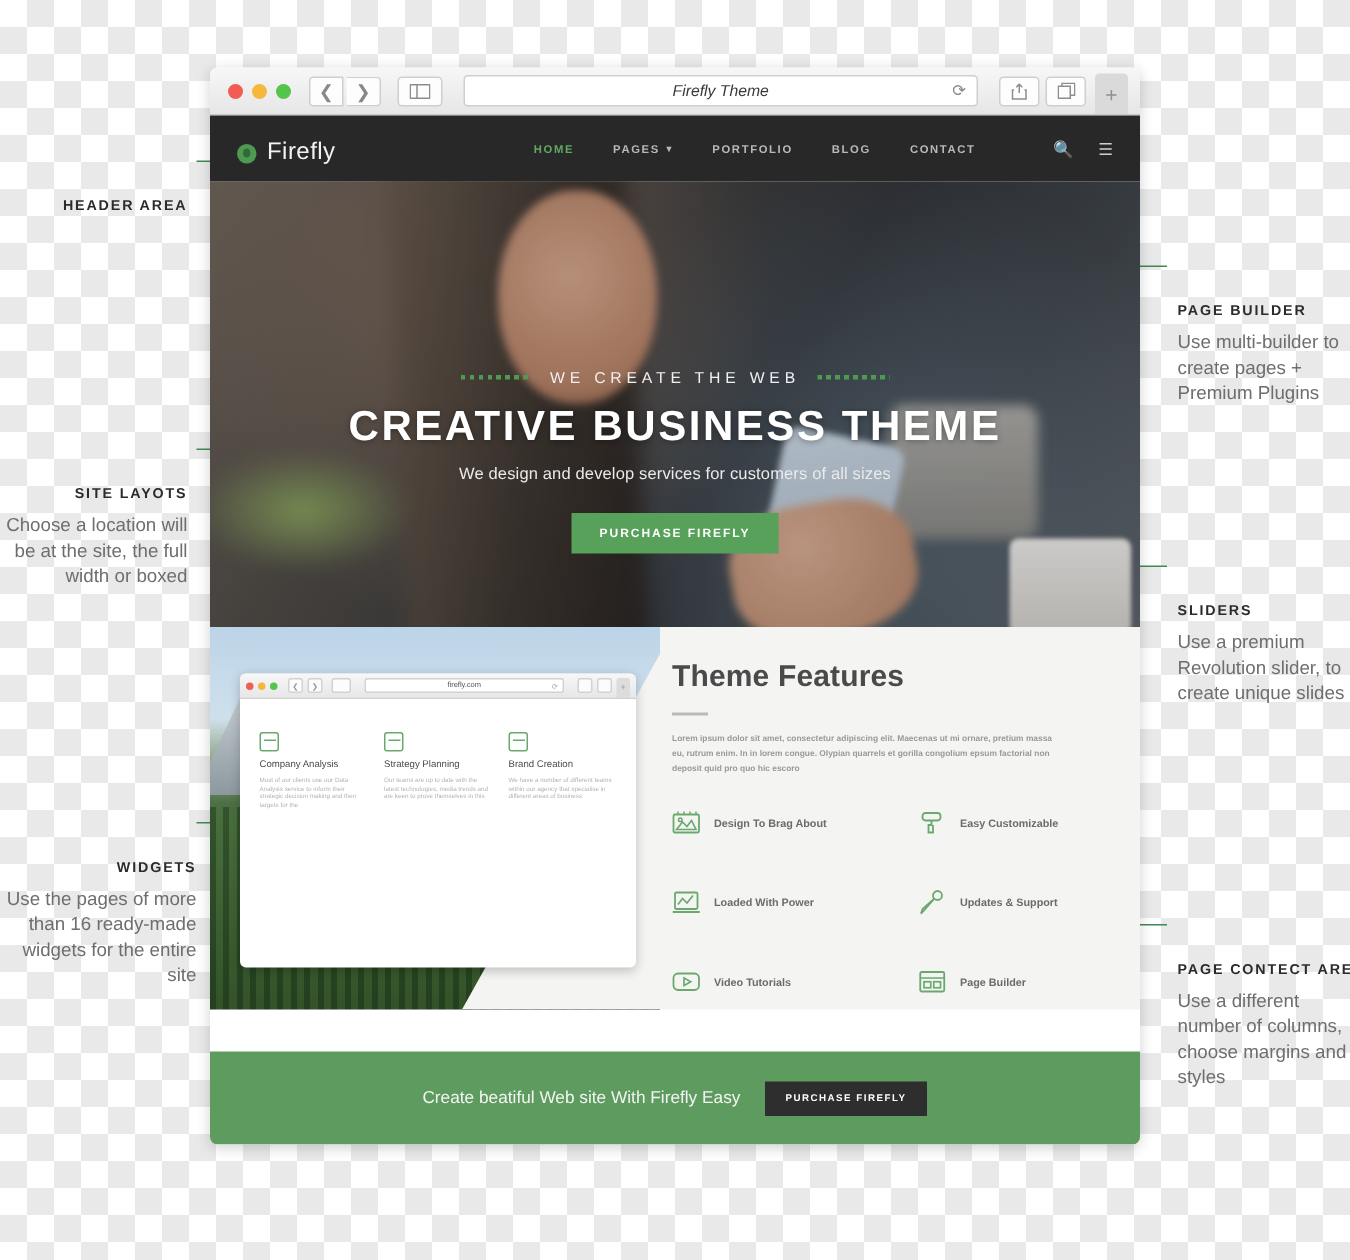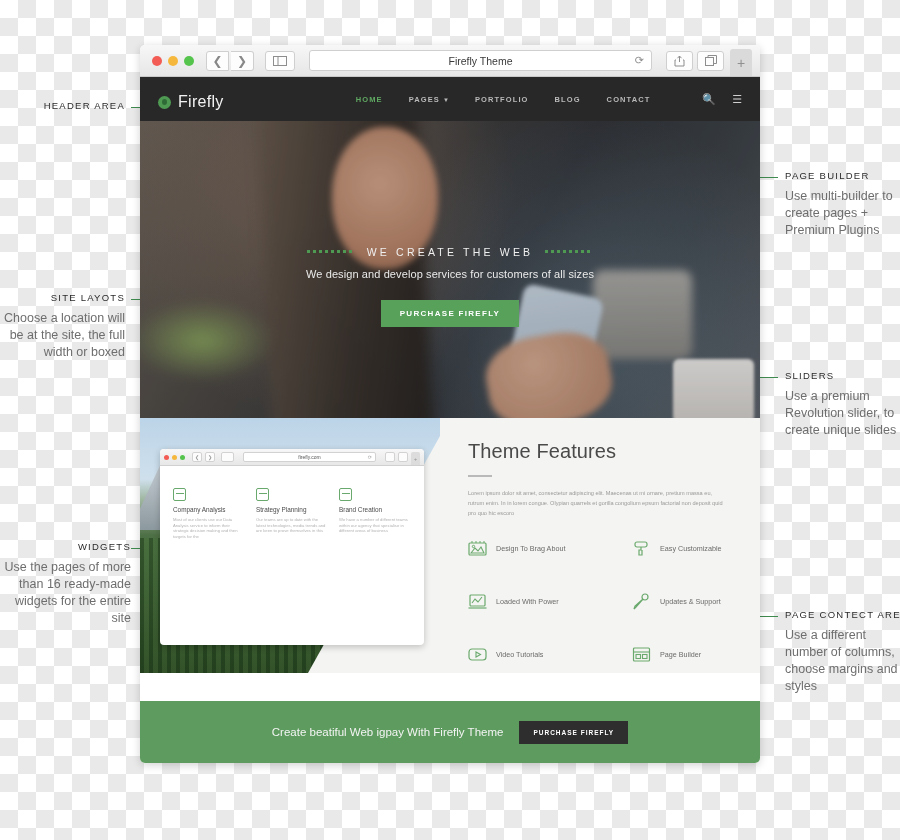--- a/index.html
+++ b/index.html
@@ -10,22 +10,22 @@
     background-image:
       linear-gradient(45deg,#e9e9e9 25%,transparent 25%,transparent 75%,#e9e9e9 75%),
       linear-gradient(45deg,#e9e9e9 25%,transparent 25%,transparent 75%,#e9e9e9 75%);
     background-size:36px 36px;
     background-position:0 0,18px 18px;
   }
 
   
   .anno{position:absolute;font-family:"Liberation Sans",sans-serif;}
   .anno .ttl{
-    font-size:9.5px;font-weight:normal;letter-spacing:1.25px;color:#2b2b2b;
-    text-transform:uppercase;margin-bottom:7px;white-space:nowrap;
+    font-size:9.5px;font-weight:bold;letter-spacing:1.25px;color:#2b2b2b;
+    text-transform:uppercase;margin-bottom:7px;white-space:nowrap;margin-top:32px;
   }
   .anno .body{font-size:12.5px;line-height:17px;color:#6e6e6e;}
   .anno.right .ttl,.anno.right .body{text-align:left;}
   .anno.left .ttl,.anno.left .body{text-align:right;}
 
   
   .lead{position:absolute;height:1px;background:#3f8a4e;}
   .dot{position:absolute;width:7px;height:7px;border-radius:50%;
        border:1.6px solid #3f8a4e;background:#ffffff;box-sizing:border-box;}
   .lead-diag{position:absolute;background:#3f8a4e;height:1px;transform-origin:0 50%;}
@@ -55,21 +55,21 @@
   .sidebtn{
     width:30px;height:20px;margin-left:11px;background:#fdfdfd;
     border:1px solid #cfcfcf;border-radius:3px;display:flex;
     align-items:center;justify-content:center;box-sizing:border-box;
   }
   .urlbar{
     flex:1;margin:0 14px;height:21px;background:#fff;border:1px solid #cfcfcf;
     border-radius:3px;display:flex;align-items:center;justify-content:center;
     position:relative;box-sizing:border-box;
   }
-  .urlbar .t{font-size:10.5px;color:#3a3a3a;}
+  .urlbar .t{font-size:10.5px;color:#3a3a3a;font-style:italic;}
   .urlbar .reload{position:absolute;right:7px;font-size:11px;color:#8b8b8b;}
   .rbtns{display:flex;gap:4px;align-items:center;}
   .rb{
     width:27px;height:20px;background:#fdfdfd;border:1px solid #cfcfcf;
     border-radius:3px;display:flex;align-items:center;justify-content:center;
     box-sizing:border-box;
   }
   .plus{
     width:22px;height:27px;margin-left:6px;background:#dadada;
     border-radius:3px 3px 0 0;display:flex;align-items:flex-end;
@@ -238,21 +238,21 @@
     width:100%;height:100%;border-radius:2px;
     background:linear-gradient(#3b3f44 0 13%,#d98b3f 13% 46%,#c9742f 46% 70%,#6d4a28 70% 100%);
   }
   .tablet{
     position:absolute;right:12px;bottom:-10px;width:44px;height:33px;
     background:#e8e8e8;border-radius:3px;padding:3px;box-sizing:border-box;
   }
   .tablet .scr{width:100%;height:100%;border-radius:1px;
     background:linear-gradient(#8fae5e,#4b7040);}
 
-  .featright{position:absolute;left:328px;top:22px;width:292px;}
+  .featright{position:absolute;left:308px;top:22px;width:292px;font-weight:bold;}
   .ftitle{font-size:20px;color:#4a4a4a;letter-spacing:.1px;}
   .fdash{width:24px;height:1.5px;background:#b9b9b9;margin:12px 0 11px;}
   .fpara{font-size:5.6px;color:#9a9a9a;line-height:10px;width:255px;}
   .flist{margin-top:22px;display:grid;grid-template-columns:1fr 1fr;
     row-gap:21px;column-gap:8px;gap:36px;}
   .fitem{display:flex;align-items:center;gap:9px;}
   .fitem .lbl{font-size:7.2px;color:#6b6b6b;white-space:nowrap;}
   .fico{width:19px;height:17px;flex:none;position:relative;}
 
   
@@ -377,20 +377,21 @@
     <div class="ph-hand"></div>
     <div class="ph-cup"></div>
     <div class="ph-green"></div>
     <div class="scrim"></div>
     <div class="hc">
       <div class="kicker">
         <span class="dashrow"></span>
         <span>WE CREATE THE WEB</span>
         <span class="dashrow"></span>
       </div>
+      <div class="htitle">CREATIVE BUSINESS THEME</div>
       <div class="hsub">We design and develop services for customers of all sizes</div>
       <div><span class="hbtn">PURCHASE FIREFLY</span></div>
     </div>
   </div>
 
   <div class="feat">
     <div class="landscape">
       <div class="mountain"></div>
       <div class="trees"></div>
     </div>
@@ -494,17 +495,17 @@
                 <rect x="10.5" y="8.5" width="4.5" height="4" fill="none" stroke="#6aa96d" stroke-width="1.1"></rect>
               </svg>
           </span>
           <span class="lbl">Page Builder</span>
         </div>
       </div>
     </div>
   </div>
 
   <div class="gfoot">
-    <span class="t">Create beatiful Web igpay With Firefly Theme</span>
+    <span class="t">Create beatiful Web site With Firefly Easy</span>
     <span class="b">PURCHASE FIREFLY</span>
   </div>
 
 </div>
 
 </body></html>

